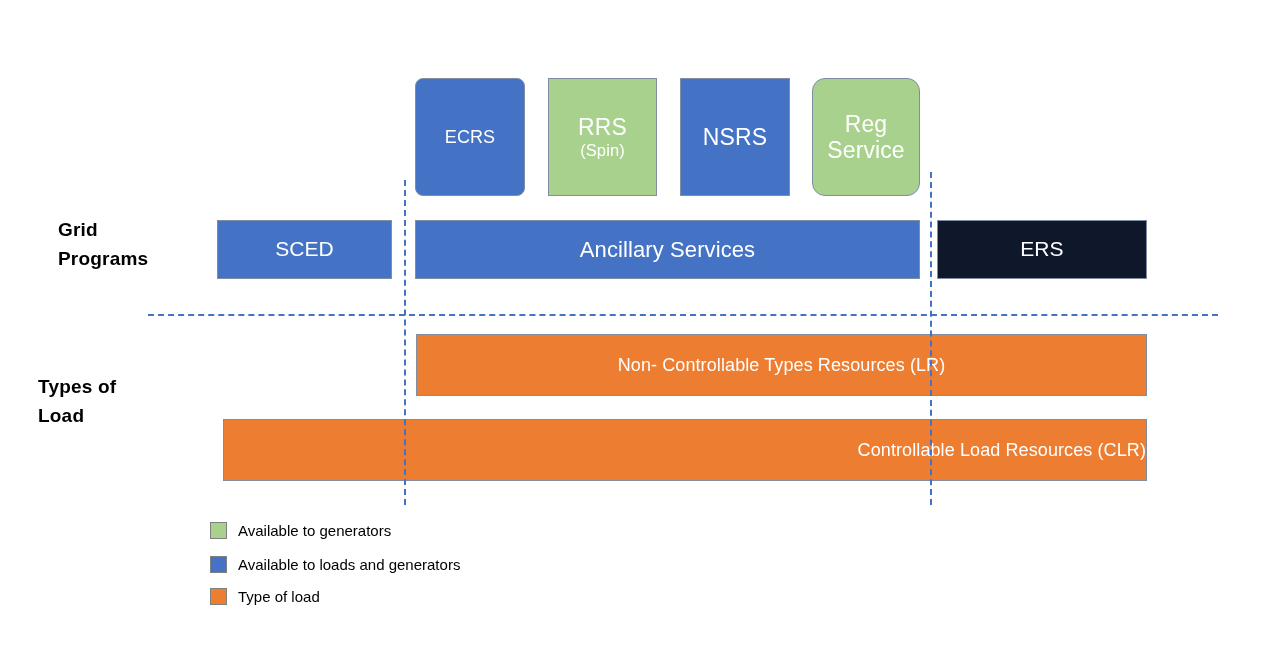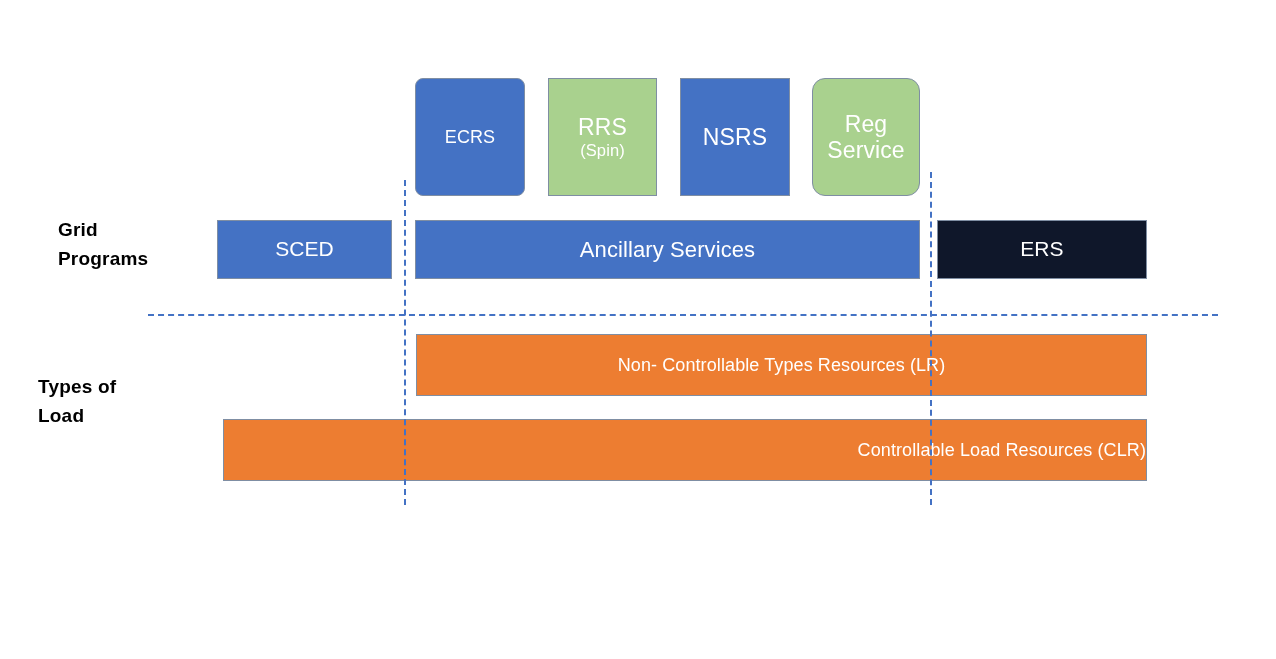--- a/index.html
+++ b/index.html
@@ -140,14 +140,31 @@
   </div>
 
   <div class="box" style="left:223px; top:419px; width:924px; height:62px; background:#ED7D31; font-size:18px;justify-content:flex-end;">
     <span>Controllable Load Resources (CLR)</span>
   </div>
 
   <div class="dash-v" style="left:404px; top:180px; height:325px;"></div>
 
   <div class="dash-v" style="left:930px; top:172px; height:333px;"></div>
 
+  <div class="legend" style="left:210px; top:522px; width:420px; height:92px;">
+
+    <div class="legend-item" style="left:0px; top:0px;">
+      <span class="legend-swatch" style="background:#A9D18E;"></span>
+      <span class="legend-text">Available to generators</span>
+    </div>
+
+    <div class="legend-item" style="left:0px; top:34px;">
+      <span class="legend-swatch" style="background:#4472C4;"></span>
+      <span class="legend-text">Available to loads and generators</span>
+    </div>
+
+    <div class="legend-item" style="left:0px; top:66px;">
+      <span class="legend-swatch" style="background:#ED7D31;"></span>
+      <span class="legend-text">Type of load</span>
+    </div>
+  </div>
 
 </div>
 
 </body></html>

